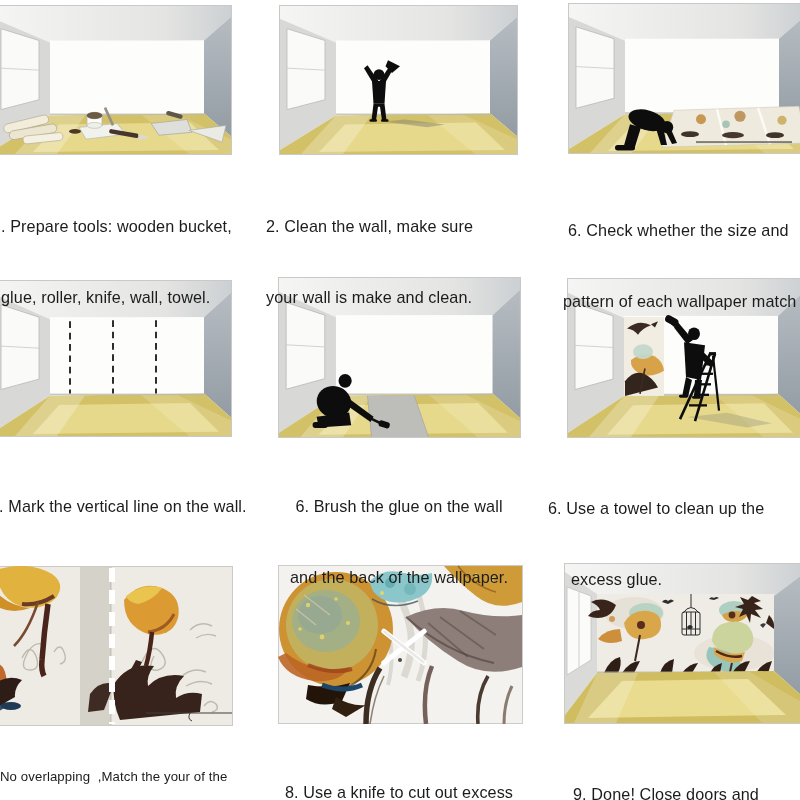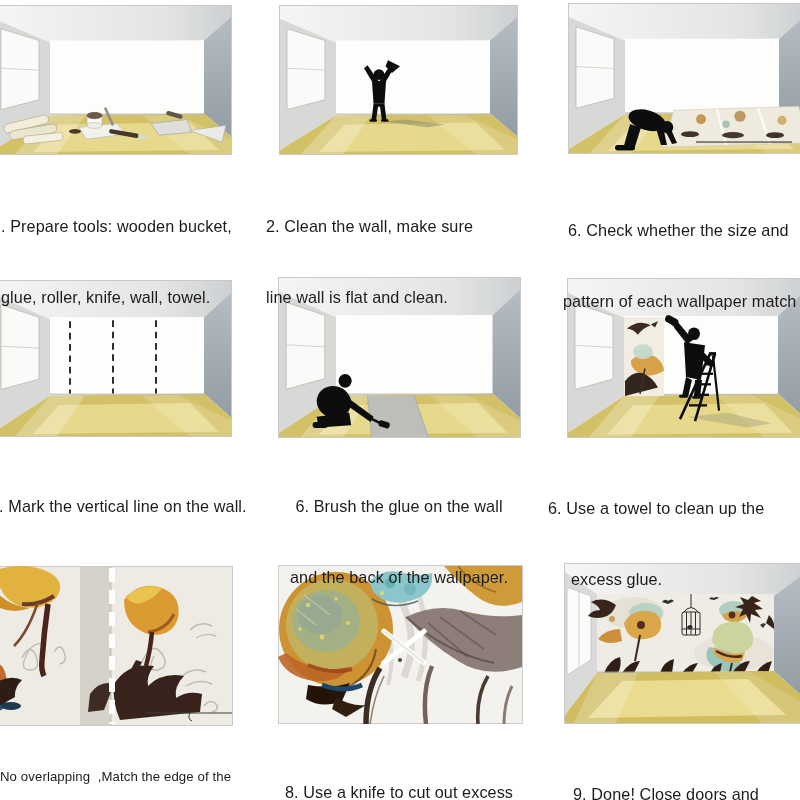--- a/index.html
+++ b/index.html
@@ -371,39 +371,39 @@
       <polygon points="150,109 198,160 239,160 239,140 186,109" fill="#ffffff" opacity="0.15"></polygon>
     </svg>
   </div>
 
   <div class="cap c1">
     <div class="l0">. Prepare tools: wooden bucket,</div>
     <div class="l1">glue, roller, knife, wall, towel.</div>
   </div>
   <div class="cap c2">
     <div class="l0">2. Clean the wall, make sure</div>
-    <div class="l1">line wall is flat and clean.</div>
+    <div class="l1">your wall is make and clean.</div>
   </div>
   <div class="cap c3">
     <div class="l0">6. Check whether the size and</div>
     <div class="l1">pattern of each wallpaper match</div>
   </div>
   <div class="cap c4">
     <div class="l0">4. Mark the vertical line on the wall.</div>
   </div>
   <div class="cap c5">
     <div class="l0">6. Brush the glue on the wall</div>
     <div class="l1">and the back of the wallpaper.</div>
   </div>
   <div class="cap c6">
     <div class="l0">6. Use a towel to clean up the</div>
     <div class="l1">excess glue.</div>
   </div>
   <div class="cap c7">
-    <div class="l0">No overlapping  ,Match the edge of the</div>
+    <div class="l0">No overlapping  ,Match the your of the</div>
     
     
   </div>
   <div class="cap c8">
     <div class="l0">8. Use a knife to cut out excess</div>
     
   </div>
   <div class="cap c9">
     <div class="l0">9. Done! Close doors and</div>
     

